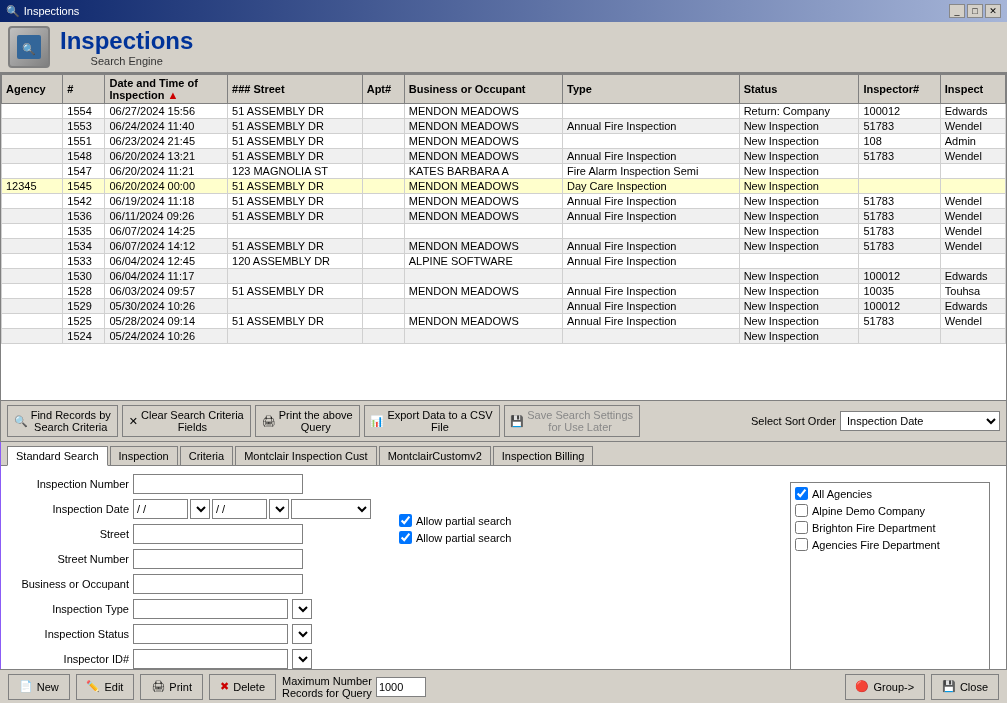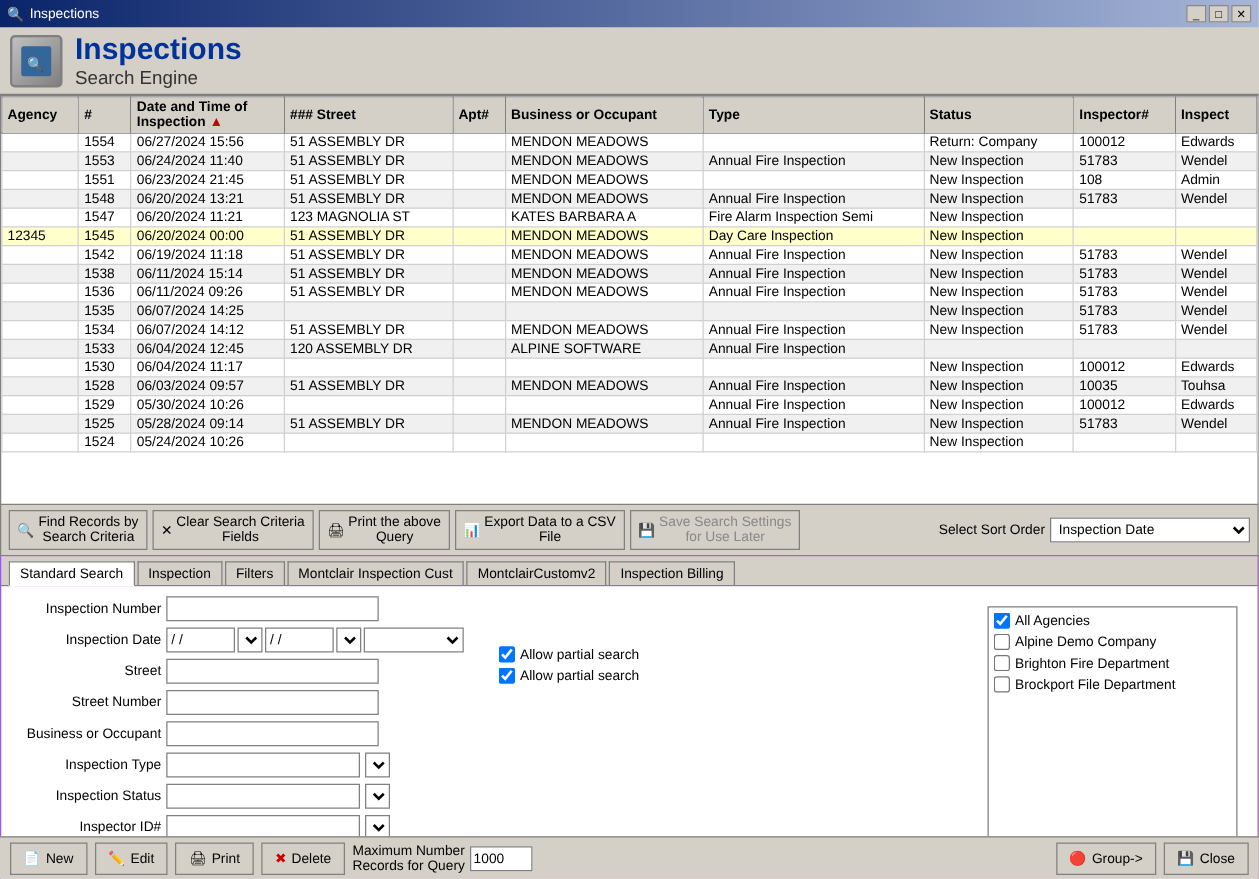--- a/index.html
+++ b/index.html
@@ -38,21 +38,21 @@
     .app-icon {
       width: 42px; height: 42px;
       background: linear-gradient(135deg, #c0c0c0, #808080);
       border: 2px solid #808080;
       border-radius: 4px;
       display: flex; align-items: center; justify-content: center;
       font-size: 20px;
     }
     .app-title-block { display: flex; flex-direction: column; }
     .app-title { font-size: 24px; font-weight: bold; color: #003399; }
-    .app-subtitle { font-size: 15px; color: #333; }
+    .app-subtitle { font-size: 11px; color: #333; text-align: center; }
 
     
     .table-container {
       background: white;
       border: 1px solid #808080;
       margin: 0;
       overflow-x: auto;
       overflow-y: auto;
       height: 328px;
     }
@@ -345,32 +345,20 @@
           <td>51 ASSEMBLY DR</td>
           <td></td>
           <td>MENDON MEADOWS</td>
           <td>Annual Fire Inspection</td>
           <td>New Inspection</td>
           <td>51783</td>
           <td>Wendel</td>
         </tr>
         <tr>
           <td></td>
-          <td>1538</td>
-          <td>06/11/2024 15:14</td>
-          <td>51 ASSEMBLY DR</td>
-          <td></td>
-          <td>MENDON MEADOWS</td>
-          <td>Annual Fire Inspection</td>
-          <td>New Inspection</td>
-          <td>51783</td>
-          <td>Wendel</td>
-        </tr>
-        <tr>
-          <td></td>
           <td>1536</td>
           <td>06/11/2024 09:26</td>
           <td>51 ASSEMBLY DR</td>
           <td></td>
           <td>MENDON MEADOWS</td>
           <td>Annual Fire Inspection</td>
           <td>New Inspection</td>
           <td>51783</td>
           <td>Wendel</td>
         </tr>
@@ -501,21 +489,21 @@
 for Use Later</span>
   </button>
   <span class="sort-label">Select Sort Order</span>
   <select class="sort-select" id="sort-select"><option value="Inspection Date">Inspection Date</option><option value="Inspector">Inspector</option><option value="Status">Status</option><option value="Business Name">Business Name</option></select>
 </div>
 
 <div class="search-panel-wrapper">
   <div class="tabs" id="tabs-container">
       <div class="tab active">Standard Search</div>
       <div class="tab">Inspection</div>
-      <div class="tab">Filters</div>
+      <div class="tab">Criteria</div>
       <div class="tab">Montclair Inspection Cust</div>
       <div class="tab">MontclairCustomv2</div>
       <div class="tab">Inspection Billing</div>
     </div>
 
   <div class="form-area">
 
     <div class="form-left">
       <div class="form-row">
         <span class="form-label">Inspection Number</span>
@@ -585,21 +573,21 @@
         <div class="agency-item">
           <input type="checkbox" style="">
           <span>Alpine Demo Company</span>
         </div>
         <div class="agency-item">
           <input type="checkbox" style="">
           <span>Brighton Fire Department</span>
         </div>
         <div class="agency-item">
           <input type="checkbox" style="">
-          <span>Brockport File Department</span>
+          <span>Agencies Fire Department</span>
         </div>
       </div>
   </div>
 </div>
 
 <div class="bottom-bar">
   <button class="bottom-btn">
     <span class="icon-new">📄</span>
     <span>New</span>
   </button>

